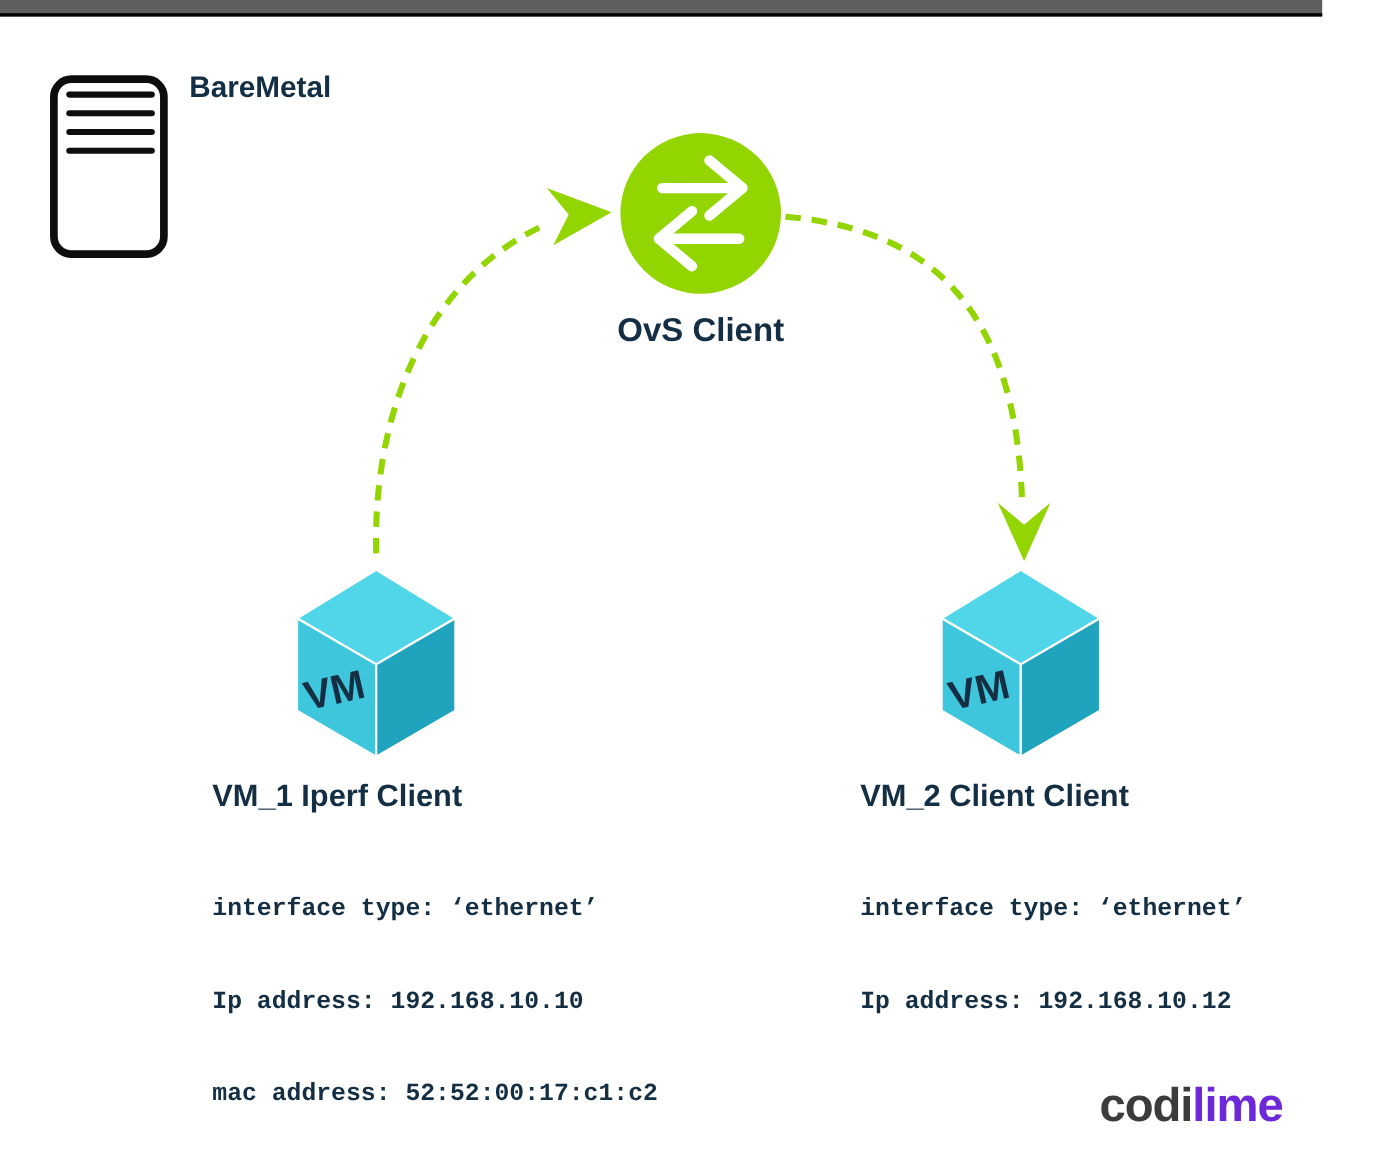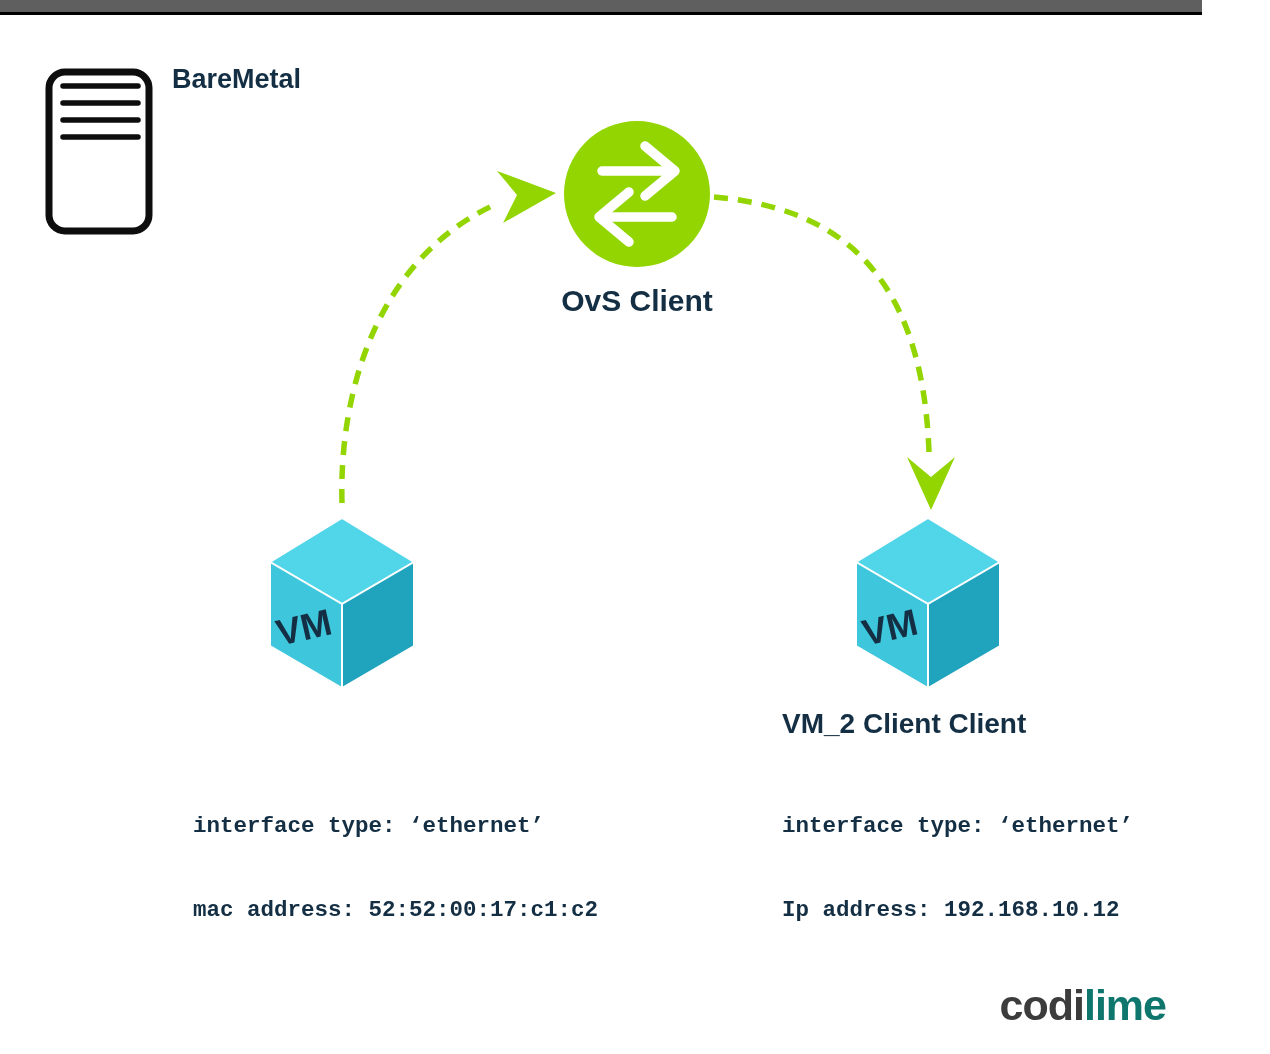--- a/index.html
+++ b/index.html
@@ -54,21 +54,21 @@
   }
   .vm1-details { left: 193px; top: 756px; }
   .vm2-details { left: 782px; top: 756px; }
   .logo {
     right: 36px; top: 981px;
     font-size: 43px;
     font-weight: 700;
     letter-spacing: -1px;
   }
   .logo .dark { color: #3c3c3c; text-align: center; }
-  .logo .lime { color: #0f766e; }
+  .logo .lime { color: #6d28d9; }
   svg { display: block; }
 </style>
 </head>
 <body>
 
 <div class="canvas">
 
   <div class="topbar"></div>
 
   <svg class="abs" style="left:0;top:0;pointer-events:none;" width="1270" height="1054" viewBox="0 0 1270 1054">
@@ -110,22 +110,24 @@
     <text x="36" y="124" text-anchor="middle" transform="rotate(-13 36 112)" font-family="Liberation Sans, sans-serif" font-weight="700" font-size="37" fill="#142f44">VM</text>
   </svg>
 
   <svg class="abs" style="left:854px;top:516px;" width="148" height="174" viewBox="0 0 148 174">
     <polygon points="74,2 2,46 74,88 146,46" fill="#51d5e8" stroke="#ffffff" stroke-width="2"></polygon>
     <polygon points="2,46 74,88 74,172 2,130" fill="#3ec6dc" stroke="#ffffff" stroke-width="2"></polygon>
     <polygon points="146,46 74,88 74,172 146,130" fill="#20a3bd" stroke="#ffffff" stroke-width="2"></polygon>
     <text x="36" y="124" text-anchor="middle" transform="rotate(-13 36 112)" font-family="Liberation Sans, sans-serif" font-weight="700" font-size="37" fill="#142f44">VM</text>
   </svg>
 
+  <div class="abs heading vm-title vm1-title">VM_1 Iperf Client</div>
   <div class="abs vm-details vm1-details">
     <div>interface type: ‘ethernet’</div>
+    <div>Ip address: 192.168.10.10</div>
     <div>mac address: 52:52:00:17:c1:c2</div>
     
     
   </div>
 
   <div class="abs heading vm-title vm2-title">VM_2 Client Client</div>
   <div class="abs vm-details vm2-details">
     <div>interface type: ‘ethernet’</div>
     <div>Ip address: 192.168.10.12</div>
     

